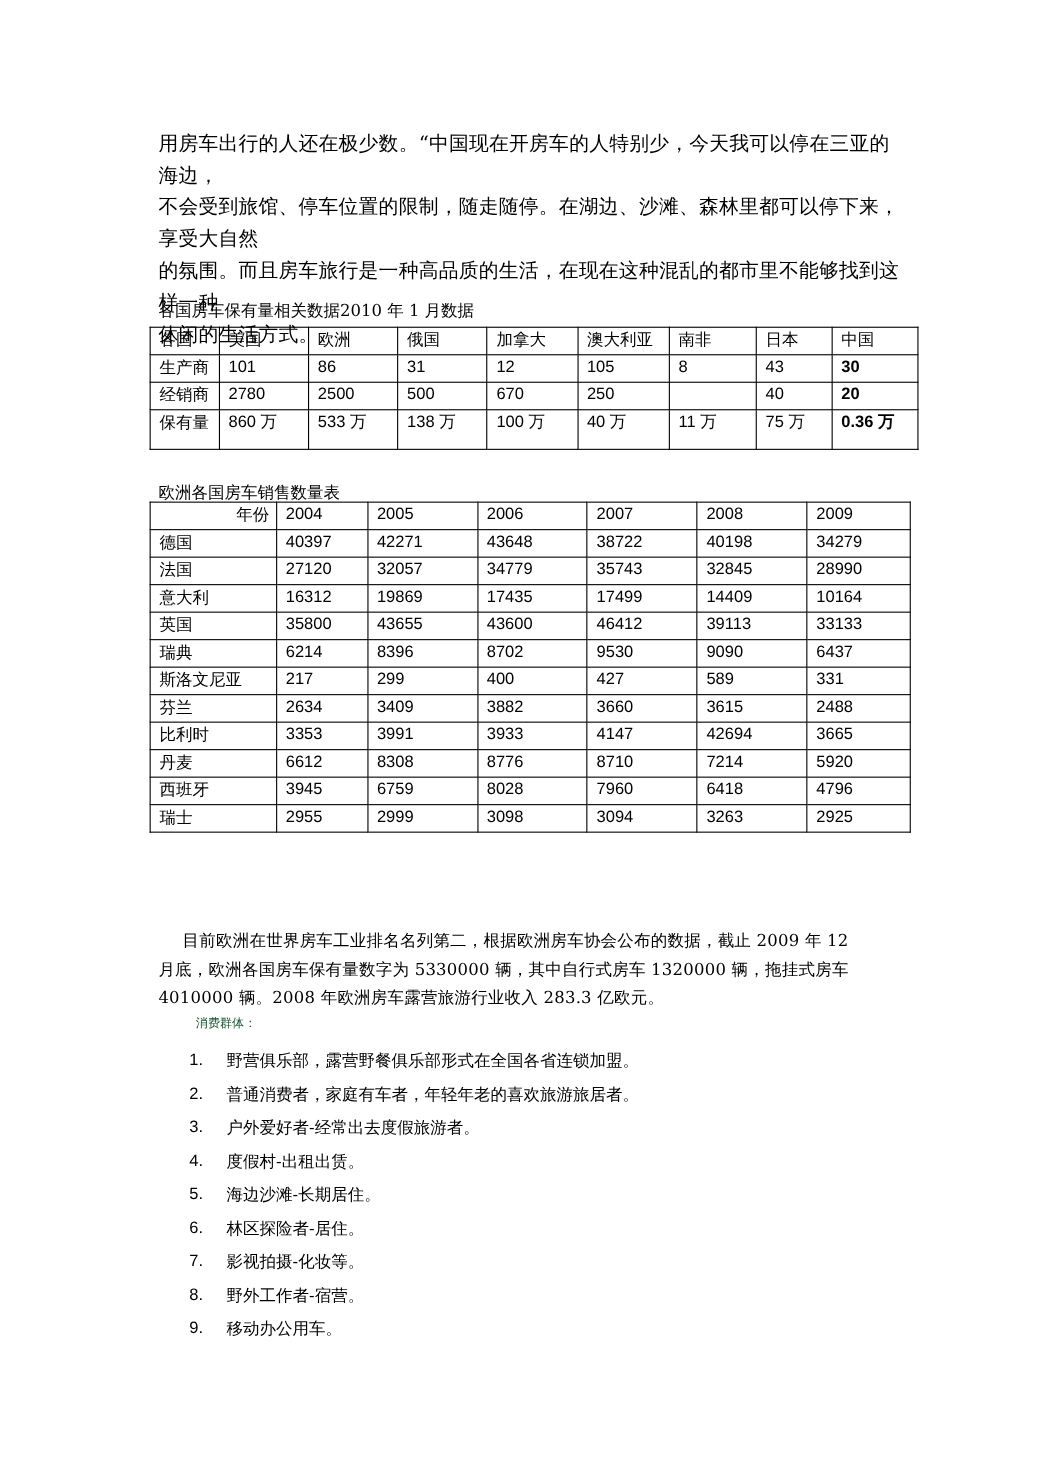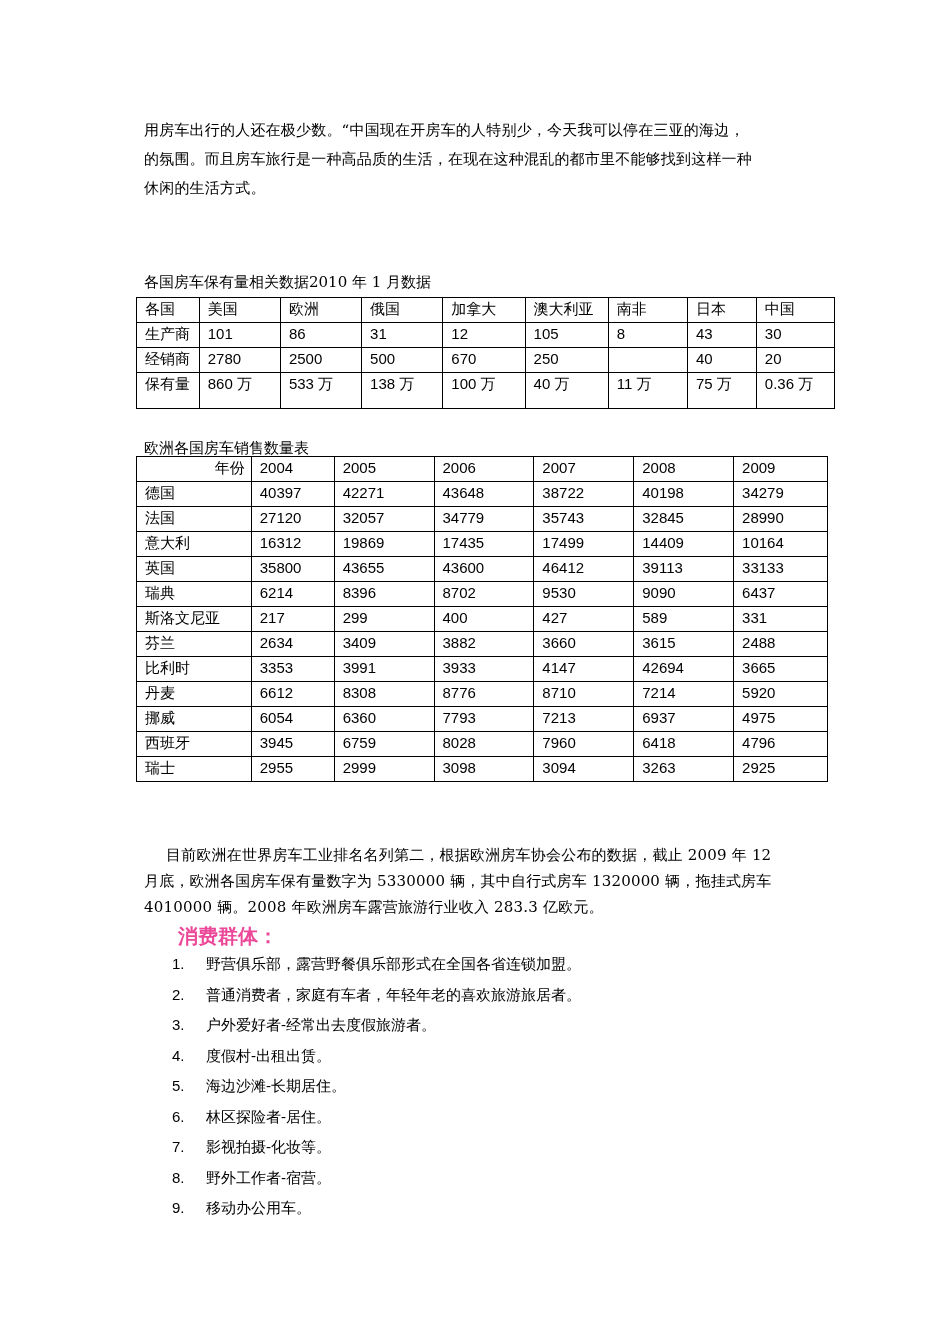--- a/index.html
+++ b/index.html
@@ -1,50 +1,51 @@
 <!DOCTYPE html>
 <html><head>
 <meta charset="utf-8">
 <style>
   html, body { margin: 0; padding: 0; background: #ffffff; }
   body { width: 950px; height: 1344px; position: relative; overflow: hidden;
          font-family: "DejaVu Serif", "Liberation Serif", serif; color: #000; }
   .page { position: absolute; left: 0; top: 0; width: 950px; height: 1344px; }
-  .para { position: absolute; left: 144px; width: 680px; font-size: 15px; line-height: 29px; letter-spacing: 0.2px; }
+  .para { position: absolute; left: 144px; width: 680px; font-size: 18px; line-height: 29px; letter-spacing: 0.2px; }
   .para1 { top: 116px; }
   .caption { position: absolute; left: 144px; font-size: 15px; line-height: 20px; }
   .cap1 { top: 272px; }
   .cap1 .date { }
   .cap2 { top: 438px; }
   table { position: absolute; border-collapse: collapse; font-size: 15px; }
   td { border: 1px solid #000; padding: 0 0 0 8px; vertical-align: top; height: 24px; line-height: 22px; }
   .num { font-family: "Liberation Sans", "DejaVu Sans", sans-serif; }
-  .bold { font-weight: normal; font-family: "Liberation Sans", "DejaVu Sans", sans-serif; }
+  .bold { font-weight: bold; font-family: "Liberation Sans", "DejaVu Sans", sans-serif; }
   .boldcn { font-weight: normal; font-family: "DejaVu Sans", sans-serif; }
   #t1 { left: 136px; top: 297px; width: 699px; }
   #t1 td { height: 24px; }
   #t1 tr.last td { height: 35px; }
   #t2 { left: 136px; top: 456px; width: 692px; }
   #t2 td { height: 24px; }
   #t2 td.yearhdr { text-align: right; padding-right: 6px; padding-left: 0; margin-left: 17px; }
   .para2 { top: 842px; left: 144px; width: 680px; font-size: 15px; line-height: 26px; }
   .indent { display: inline-block; width: 22px; }
-  .heading-red { position: absolute; left: 178px; top: 923px; color: #ec4899; font-weight: bold;
-                 font-family: "DejaVu Sans", sans-serif; font-size: 20px; }
+  .heading-red { position: absolute; left: 178px; top: 923px; color: #14532d; font-weight: normal;
+                 font-family: "DejaVu Sans", sans-serif; font-size: 11px; }
   .list { position: absolute; left: 172px; top: 952px; margin: 0; padding: 0; list-style: none; }
   .list li { height: 30.5px; line-height: 24px; font-size: 15px; display: flex; }
   .list .marker { width: 34px; font-family: "Liberation Sans", "DejaVu Sans", sans-serif; }
 </style>
 </head>
 <body>
 
 <div class="page">
 
   <div class="para para1">
     <div>用房车出行的人还在极少数。“中国现在开房车的人特别少，今天我可以停在三亚的海边，</div>
+    <div>不会受到旅馆、停车位置的限制，随走随停。在湖边、沙滩、森林里都可以停下来，享受大自然</div>
     <div>的氛围。而且房车旅行是一种高品质的生活，在现在这种混乱的都市里不能够找到这样一种</div>
     <div>休闲的生活方式。</div>
   </div>
 
   <div class="caption cap1">
     <span>各国房车保有量相关数据</span><span class="date">2010 年 1 月数据</span>
   </div>
 
   <table id="t1">
     <colgroup>
@@ -205,29 +206,20 @@
         <tr>
           <td>丹麦</td>
           <td class="num">6612</td>
           <td class="num">8308</td>
           <td class="num">8776</td>
           <td class="num">8710</td>
           <td class="num">7214</td>
           <td class="num">5920</td>
         </tr>
         <tr>
-          <td>挪威</td>
-          <td class="num">6054</td>
-          <td class="num">6360</td>
-          <td class="num">7793</td>
-          <td class="num">7213</td>
-          <td class="num">6937</td>
-          <td class="num">4975</td>
-        </tr>
-        <tr>
           <td>西班牙</td>
           <td class="num">3945</td>
           <td class="num">6759</td>
           <td class="num">8028</td>
           <td class="num">7960</td>
           <td class="num">6418</td>
           <td class="num">4796</td>
         </tr>
         <tr>
           <td>瑞士</td>

